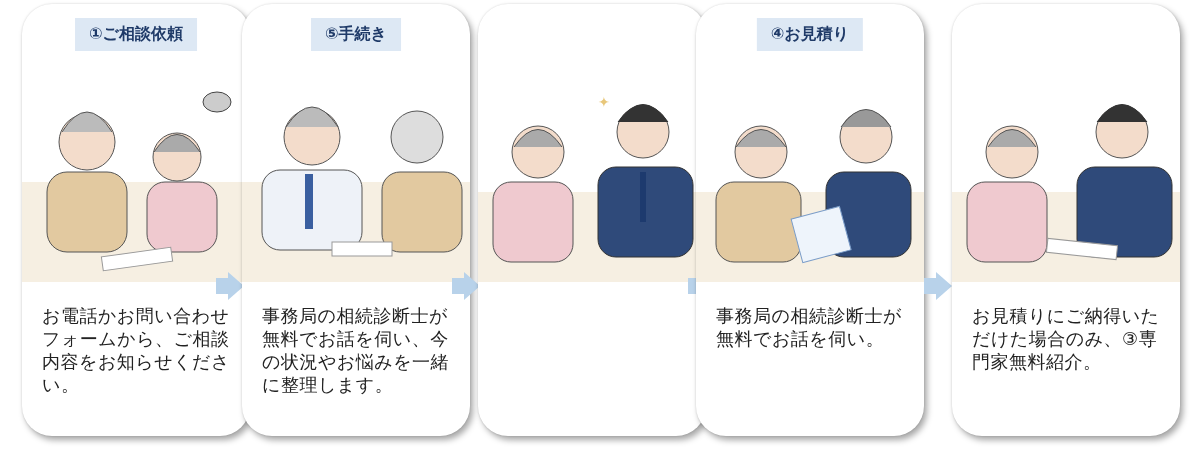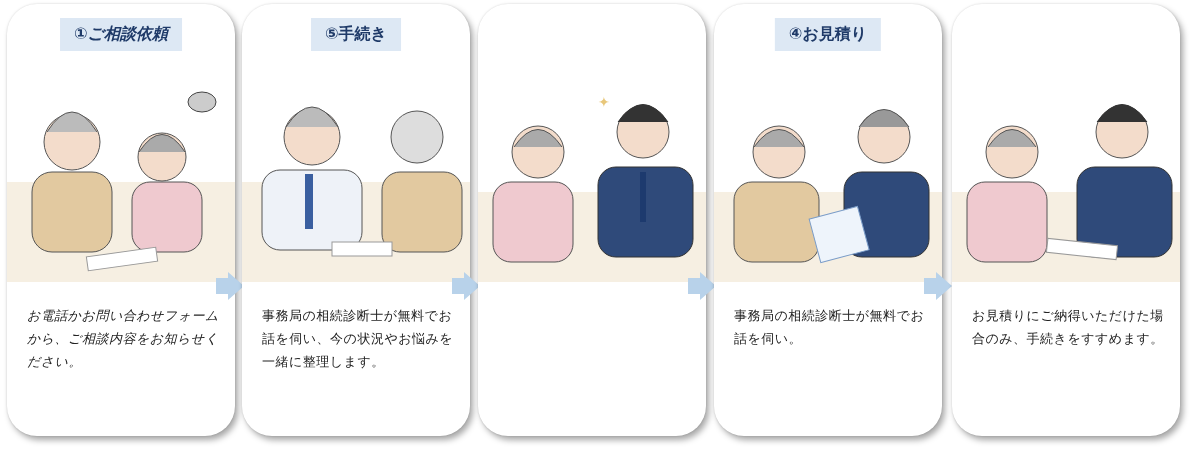--- a/index.html
+++ b/index.html
@@ -2,28 +2,28 @@
 <html><head>
 <meta charset="utf-8">
 <style>
   html,body{margin:0;padding:0;background:#fff;}
   body{width:1198px;height:449px;position:relative;overflow:hidden;font-family:"DejaVu Sans","Liberation Sans",sans-serif;}
   .card{position:absolute;top:4px;width:228px;height:432px;background:#fff;border-radius:30px;
         box-shadow:3px 4px 6px rgba(0,0,0,0.35), 0 0 2px rgba(0,0,0,0.15);overflow:hidden;}
   .title{position:absolute;top:14px;left:50%;transform:translateX(-50%);background:#dde8f4;color:#1f3a68;
          font-weight:bold;font-size:16px;padding:6px 14px;white-space:nowrap;}
   .illus{position:absolute;top:58px;left:0;width:228px;height:220px;}
-  .desc{position:absolute;top:300px;left:20px;right:14px;font-size:13px;line-height:23px;color:#222;letter-spacing:0.5px;}
+  .desc{position:absolute;top:300px;left:20px;right:14px;font-size:18px;line-height:23px;color:#222;letter-spacing:0.5px;}
   .arrow{position:absolute;top:272px;width:0;height:0;border-top:14px solid transparent;border-bottom:14px solid transparent;border-left:16px solid #b8d2ea;}
   .arrow::before{content:"";position:absolute;left:-28px;top:-8px;width:12px;height:16px;background:#b8d2ea;}
 </style>
 </head>
 <body>
 
-<div class="card" style="left:7px;font-style:italic;">
+<div class="card" style="left:22px;">
   <div class="title">①ご相談依頼</div>
   <svg class="illus" viewBox="0 0 228 220">
     <rect x="0" y="120" width="228" height="100" fill="#f6efe2"></rect>
     <circle cx="65" cy="80" r="28" fill="#f3dccb" stroke="#555"></circle>
       <path d="M40 70 q25 -40 50 0" fill="#bbb" stroke="#555"></path>
     <rect x="25" y="110" width="80" height="80" rx="20" fill="#e2c9a0" stroke="#555"></rect>
     <circle cx="155" cy="95" r="24" fill="#f3dccb" stroke="#555"></circle>
       <path d="M132 90 q23 -35 46 0" fill="#aaa" stroke="#555"></path>
     <rect x="125" y="120" width="70" height="70" rx="18" fill="#efc9cf" stroke="#555"></rect>
     <ellipse cx="195" cy="40" rx="14" ry="10" fill="#ccc" stroke="#444"></ellipse>
@@ -60,21 +60,21 @@
     <circle cx="165" cy="70" r="26" fill="#f3dccb" stroke="#555"></circle>
       <path d="M140 60 q25 -35 50 0" fill="#333" stroke="#333"></path>
     <rect x="120" y="105" width="95" height="90" rx="18" fill="#2f4a7a" stroke="#333"></rect>
     <rect x="162" y="110" width="6" height="50" fill="#1d3a6e"></rect>
     <text x="120" y="45" font-size="14" fill="#e8c77a">✦</text>
   </svg>
 </div>
 
 <div class="arrow" style="left:700px;"></div>
 
-<div class="card" style="left:714px;">
+<div class="card" style="left:696px;">
   <div class="title">④お見積り</div>
   <svg class="illus" viewBox="0 0 228 220">
     <rect x="0" y="130" width="228" height="90" fill="#f6efe2"></rect>
     <circle cx="65" cy="90" r="26" fill="#f3dccb" stroke="#555"></circle>
       <path d="M40 85 q25 -35 50 0" fill="#aaa" stroke="#555"></path>
     <rect x="20" y="120" width="85" height="80" rx="18" fill="#e2c9a0" stroke="#555"></rect>
     <circle cx="170" cy="75" r="26" fill="#f3dccb" stroke="#555"></circle>
       <path d="M145 65 q25 -35 50 0" fill="#999" stroke="#555"></path>
     <rect x="130" y="110" width="85" height="85" rx="18" fill="#2f4a7a" stroke="#333"></rect>
     <rect x="100" y="150" width="50" height="45" fill="#eef4fb" stroke="#7a9cc8" transform="rotate(-15 125 172)"></rect>
@@ -88,14 +88,14 @@
   <svg class="illus" viewBox="0 0 228 220">
     <rect x="0" y="130" width="228" height="90" fill="#f6efe2"></rect>
     <circle cx="60" cy="90" r="26" fill="#f3dccb" stroke="#555"></circle>
       <path d="M36 85 q24 -35 48 0" fill="#aaa" stroke="#555"></path>
     <rect x="15" y="120" width="80" height="80" rx="18" fill="#efc9cf" stroke="#555"></rect>
     <circle cx="170" cy="70" r="26" fill="#f3dccb" stroke="#555"></circle>
       <path d="M145 60 q25 -35 50 0" fill="#333" stroke="#333"></path>
     <rect x="125" y="105" width="95" height="90" rx="18" fill="#2f4a7a" stroke="#333"></rect>
     <rect x="95" y="180" width="70" height="14" fill="#fff" stroke="#999" transform="rotate(6 130 187)"></rect>
   </svg>
-  <div class="desc">お見積りにご納得いただけた場合のみ、手続きをすすめます。</div>
+  <div class="desc">お見積りにご納得いただけた場合のみ、③専門家無料紹介。</div>
 </div>
 
 </body></html>

